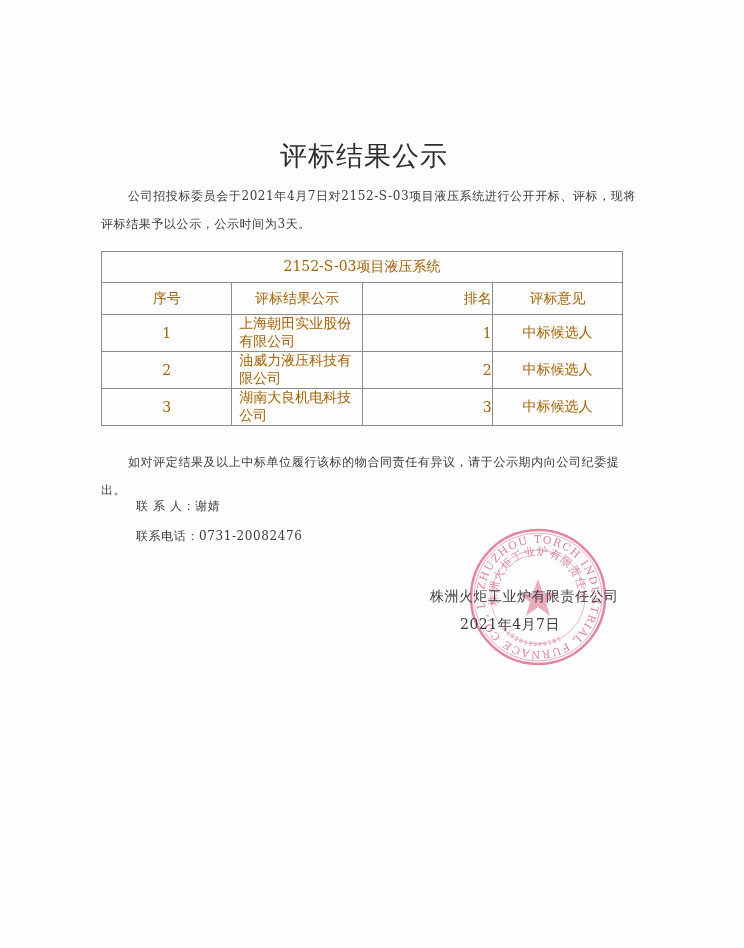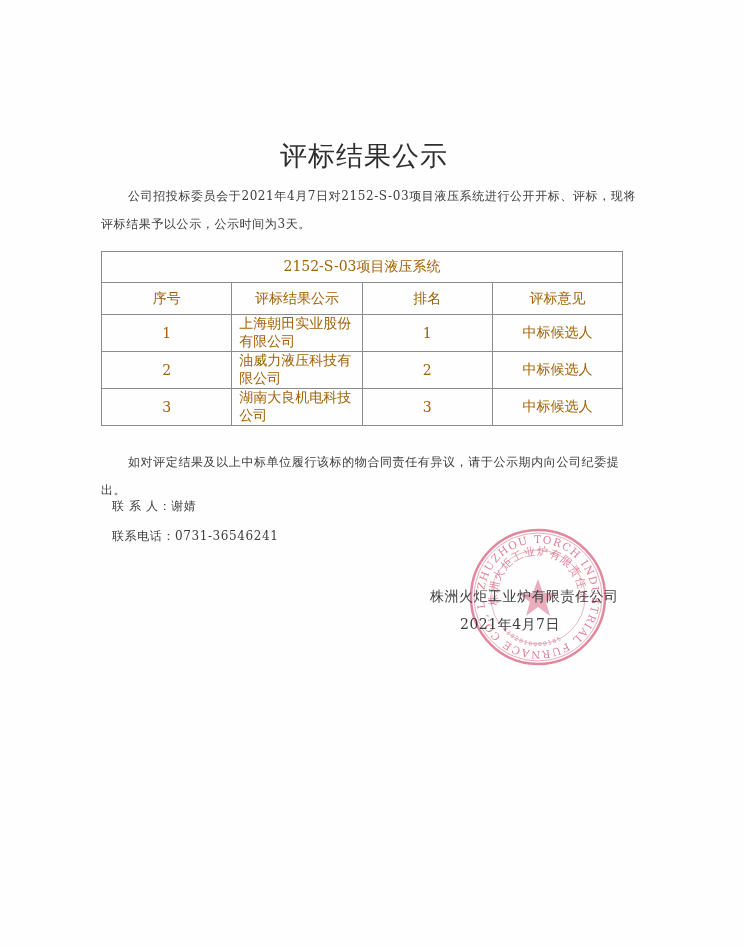--- a/index.html
+++ b/index.html
@@ -39,21 +39,21 @@
       left: 101px;
       width: 540px;
       font-size: 12px;
       line-height: 28px;
       color: #3c3c3c;
       letter-spacing: 0.6px;
     }
     .para .indent { display: inline-block; width: 27px; }
     .p1 { top: 182px; }
     .p2 { top: 449px; font-family: Liberation Mono, monospace; }
-    .contact { left: 112px; }
+    .contact { left: 136px; }
     .c1 { top: 492px; }
     .c2 { top: 522px; }
 
     table.results {
       position: absolute;
       left: 101px;
       top: 251px;
       width: 522px;
       border-collapse: collapse;
       font-size: 14px;
@@ -66,21 +66,21 @@
       padding: 0;
       height: 31px;
       vertical-align: middle;
     }
     table.results .caption-cell {
       text-align: center;
       height: 30px;
     }
     table.results .c-idx { width: 52px; text-align: center; }
     table.results .c-name { width: 302px; }
-    table.results .c-rank { width: 56px; text-align: center; }
+    table.results .c-rank { width: 56px; text-align: right; }
     table.results .c-opinion { width: 110px; text-align: center; }
     table.results th.c-name { text-align: center; }
     table.results td.c-name { text-align: left; padding-left: 7px; }
     table.results tr.data-row td { height: 32px; }
 
     .stamp {
       position: absolute;
       left: 468px;
       top: 527px;
       width: 140px;
@@ -134,21 +134,21 @@
       <td class="c-name">湖南大良机电科技公司</td>
       <td class="c-rank">3</td>
       <td class="c-opinion">中标候选人</td>
     </tr>
   </tbody>
     </table>
 
   <div class="para p2"><span class="indent"></span><span>如对评定结果及以上中标单位履行该标的物合同责任有异议，请于公示期内向公司纪委提出。</span></div>
 
   <div class="para contact c1">联 系 人：谢婧</div>
-  <div class="para contact c2">联系电话：0731-36546241</div>
+  <div class="para contact c2">联系电话：0731-20082476</div>
 
   <svg class="stamp" viewBox="0 0 140 140" xmlns="http://www.w3.org/2000/svg">
     <defs>
       <path id="outerArc" d="M 70 70 m -54 0 a 54 54 0 1 1 108 0 a 54 54 0 1 1 -108 0"></path>
       <path id="innerArc" d="M 70 70 m -40 8 a 41 41 0 1 1 80 0"></path>
       <path id="serialArc" d="M 30 96 a 46 46 0 0 0 80 0"></path>
     </defs>
     <circle cx="70" cy="70" r="67" fill="none" stroke="#d96a86" stroke-width="2.5" opacity="0.8"></circle>
     <circle cx="70" cy="70" r="64" fill="none" stroke="#d96a86" stroke-width="0.8" opacity="0.7"></circle>
     <text font-family="DejaVu Serif, serif" font-size="10.5" fill="#d96a86" opacity="0.85" letter-spacing="1.4">

